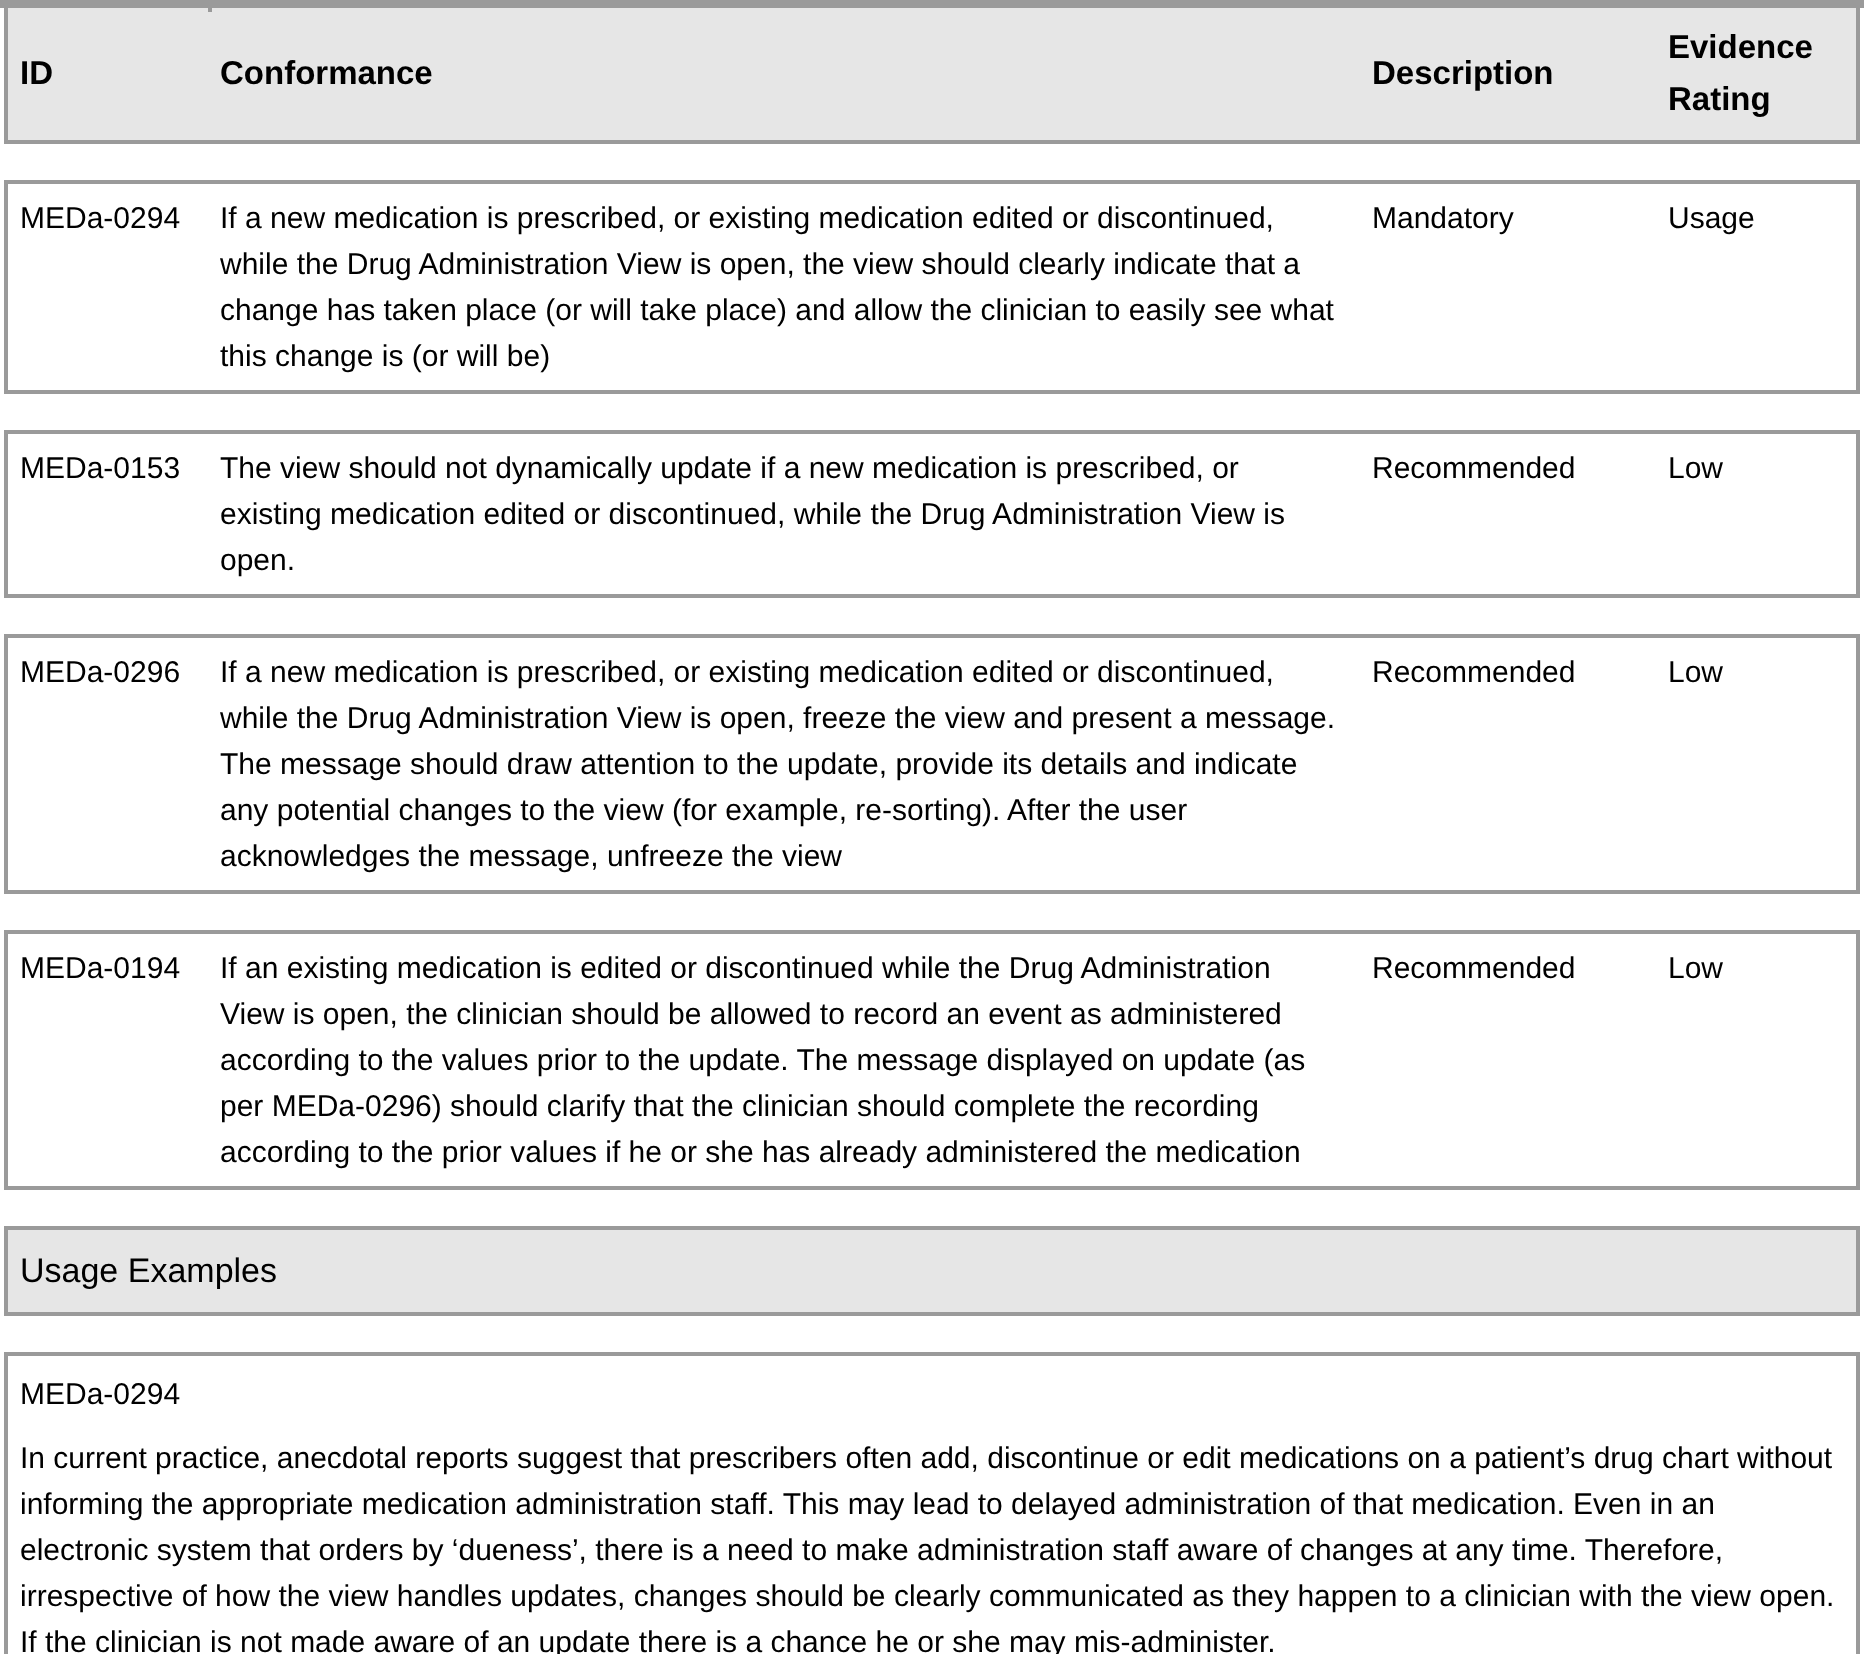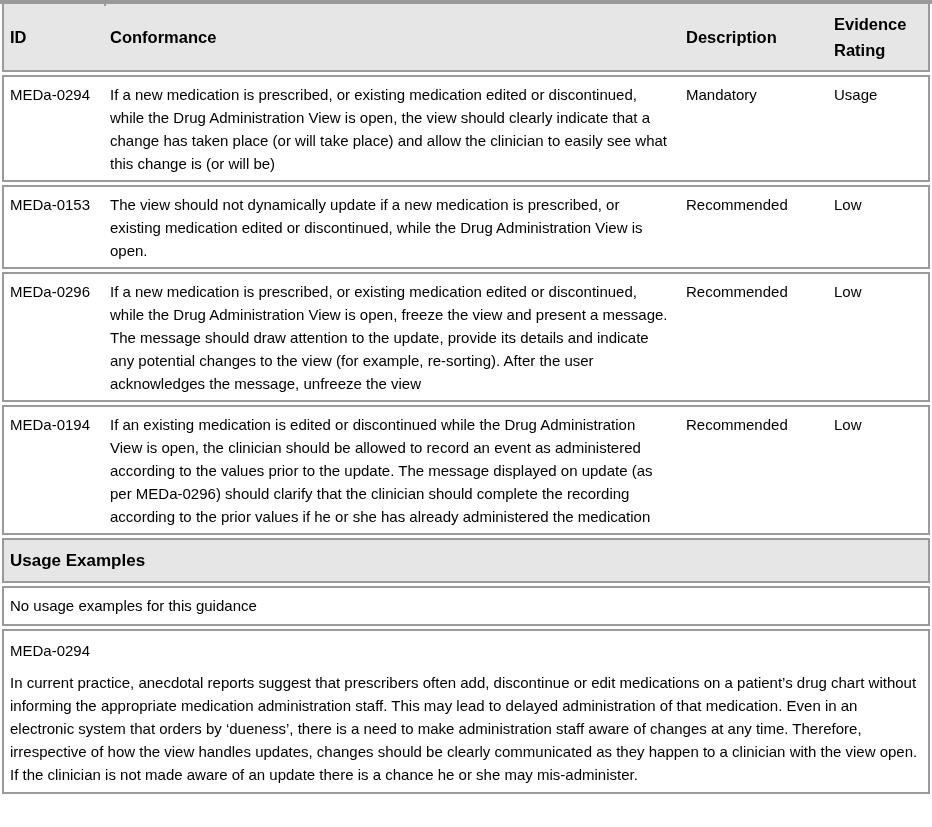--- a/index.html
+++ b/index.html
@@ -24,21 +24,21 @@
     position: absolute;
     left: 104px; top: 0;
     width: 2px; height: 6px;
     background: var(--border);
   }
 
   .doc { margin: 0 2px; }
 
   .box {
     border: 2px solid var(--border);
-    margin-bottom: 3px;
+    margin-bottom: 18px;
     background: #ffffff;
   }
 
   .grid-row {
     display: grid;
     grid-template-columns: 100px 576px 148px 1fr;
     align-items: start;
   }
 
   .thead {
@@ -56,21 +56,21 @@
 
   .cell {
     font-size: 15px;
     line-height: 23px;
     padding: 6px 10px 5px 6px;
   }
   .cell.id { white-space: nowrap; }
 
   .section-header {
     background: var(--header-bg);
-    font-weight: bold;
+    font-weight: normal;
     font-size: 17px;
     line-height: 24px;
     padding: 9px 8px 8px 6px;
   }
   .section-body {
     font-size: 15px;
     line-height: 20px;
     padding: 8px 8px 8px 6px;
   }
   .rationale-body {
@@ -119,20 +119,19 @@
   </div>
 
   <div class="box grid-row">
     <div class="cell id">MEDa-0194</div>
     <div class="cell">If an existing medication is edited or discontinued while the Drug Administration View is open, the clinician should be allowed to record an event as administered according to the values prior to the update. The message displayed on update (as per MEDa-0296) should clarify that the clinician should complete the recording according to the prior values if he or she has already administered the medication</div>
     <div class="cell">Recommended</div>
     <div class="cell">Low</div>
   </div>
 
   <div class="box section-header">Usage Examples</div>
-  <div class="box section-body">No usage examples for this guidance</div>
 
   <div class="box rationale-body last">
     <div>MEDa-0294</div>
     <div class="para">In current practice, anecdotal reports suggest that prescribers often add, discontinue or edit medications on a patient’s drug chart without informing the appropriate medication administration staff. This may lead to delayed administration of that medication. Even in an electronic system that orders by ‘dueness’, there is a need to make administration staff aware of changes at any time. Therefore, irrespective of how the view handles updates, changes should be clearly communicated as they happen to a clinician with the view open. If the clinician is not made aware of an update there is a chance he or she may mis-administer.</div>
   </div>
 
 </div>
 
 </body></html>

